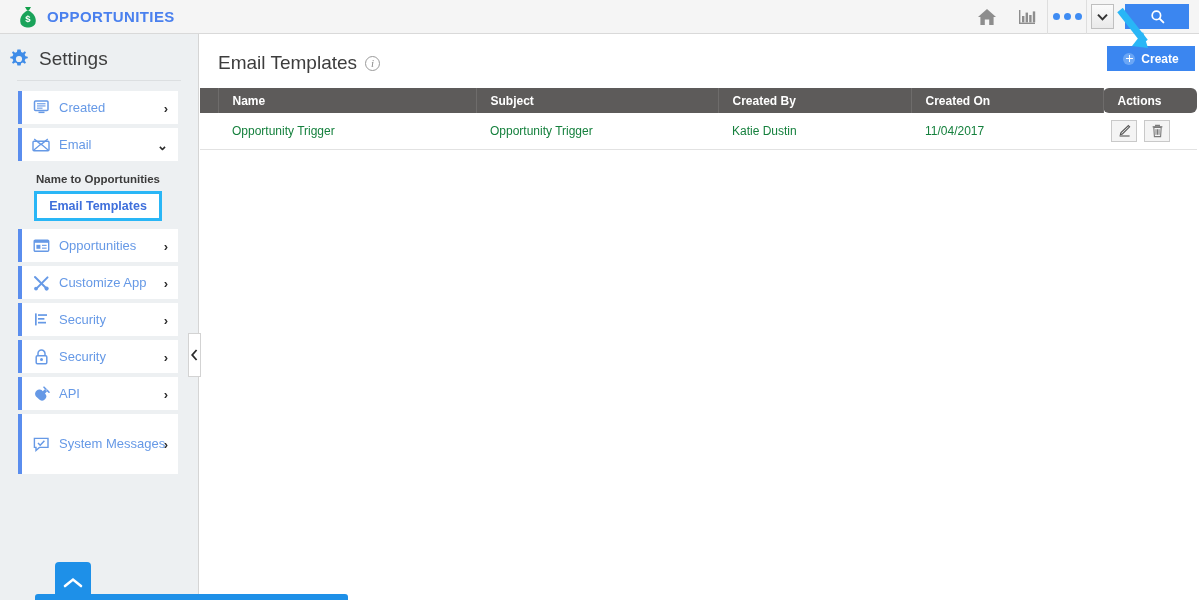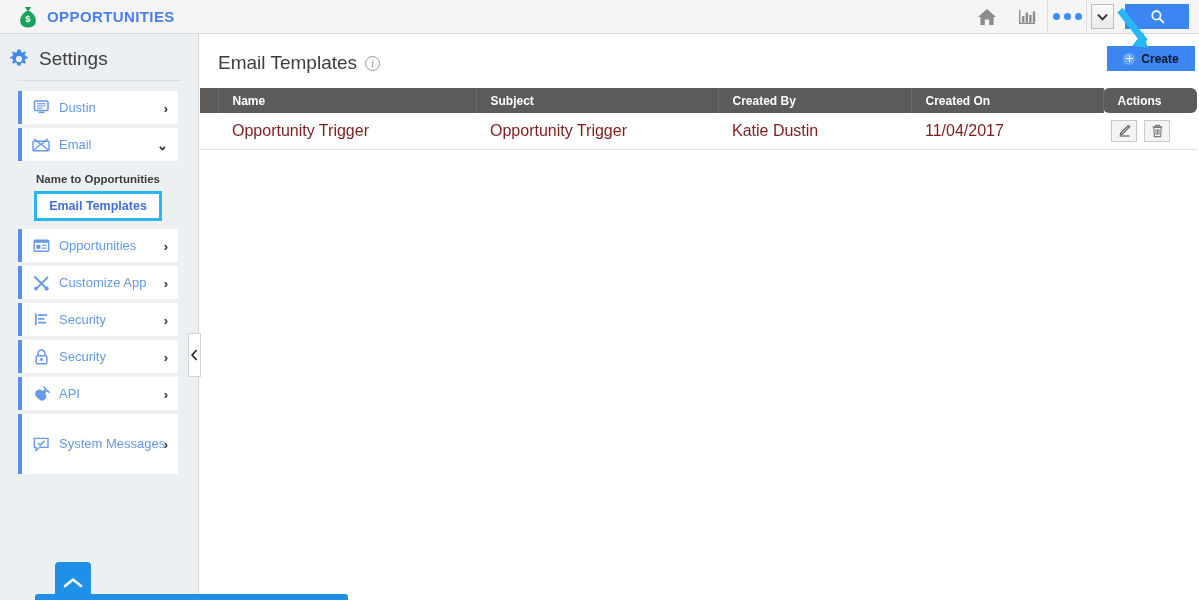--- a/index.html
+++ b/index.html
@@ -118,21 +118,21 @@
   }
   .page-title { font-size: 19px; color: #3d3d3d; }
   .info-icon {
     margin-left: 8px; width: 15px; height: 15px; border: 1px solid #9a9a9a;
     border-radius: 50%; color: #8a8a8a; font-size: 11px;
     display: flex; align-items: center; justify-content: center;
     font-family: "Liberation Serif", serif; font-style: italic;
   }
   .create-btn {
     position: absolute; right: 4px; top: 12px; height: 25px; min-width: 88px;
-    background: #3b86f0; color: #0f172a; font-size: 12px; font-weight: bold;
+    background: #3b86f0; color: #ffffff; font-size: 12px; font-weight: bold;
     display: flex; align-items: center; justify-content: center; gap: 6px;
     padding: 0 12px; cursor: pointer;
   }
   .plus-circle {
     width: 12px; height: 12px; border-radius: 50%; background: #6ba6f5;
     position: relative; flex: none;
   }
   .plus-circle::before, .plus-circle::after {
     content: ""; position: absolute; background: #fff;
   }
@@ -141,21 +141,21 @@
 
   table.tpl { width: 997px; border-collapse: collapse; table-layout: fixed; }
   table.tpl thead th {
     background: #5d5b5a; color: #ffffff; font-size: 12px; font-weight: bold;
     text-align: left; height: 25px; padding: 0 0 0 14px;
     border-right: 1px solid #6e6c6b;
   }
   table.tpl thead th.pad-col { width: 18px; padding: 0; border-right: 1px solid #6e6c6b; }
   table.tpl thead th:last-child { border-right: none; border-radius: 6px; }
   table.tpl tbody td {
-    height: 36px; font-size: 16px; color: #7f1d1d; padding: 0 0 0 14px;
+    height: 36px; font-size: 12px; color: #15803d; padding: 0 0 0 14px;
     border-bottom: 1px solid #e2e2e2; background: #fff;
   }
   table.tpl tbody td.pad-col { padding: 0; }
   .actions-cell { padding-left: 8px !important; }
   .act-btns { display: flex; gap: 7px; }
   .act-btn {
     width: 26px; height: 22px; border: 1px solid #c9c9c9; background: #f4f4f4;
     display: flex; align-items: center; justify-content: center; cursor: pointer;
   }
 
@@ -236,21 +236,21 @@
       <div class="navitem">
         <span class="nav-icon">
           <svg width="17" height="15" viewBox="0 0 17 15">
             <rect x="1.5" y="1" width="13.5" height="9.5" rx="1" stroke="#6699e6" stroke-width="1.5" fill="none"></rect>
             <rect x="4" y="3.2" width="8.5" height="1.1" fill="#6699e6"></rect>
             <rect x="4" y="5.4" width="8.5" height="1.1" fill="#6699e6"></rect>
             <rect x="4" y="7.6" width="5.5" height="1.1" fill="#6699e6"></rect>
             <rect x="5.5" y="11.6" width="6" height="1.5" fill="#6699e6"></rect>
           </svg>
         </span>
-        <span class="nav-label">Dustin</span>
+        <span class="nav-label">Created</span>
         <span class="nav-chev">›</span>
       </div>
 
       <div class="navitem">
         <span class="nav-icon">
           <svg width="18" height="14" viewBox="0 0 18 14">
             <rect x="1" y="3.2" width="16" height="9.5" rx="1" stroke="#6699e6" stroke-width="1.4" fill="none"></rect>
             <path d="M1.6 12.2 L9 6 L16.4 12.2" stroke="#6699e6" stroke-width="1.3" fill="none"></path>
             <path d="M2.2 1 L9 6.6 L15.8 1" stroke="#6699e6" stroke-width="1.4" fill="none"></path>
           </svg>

